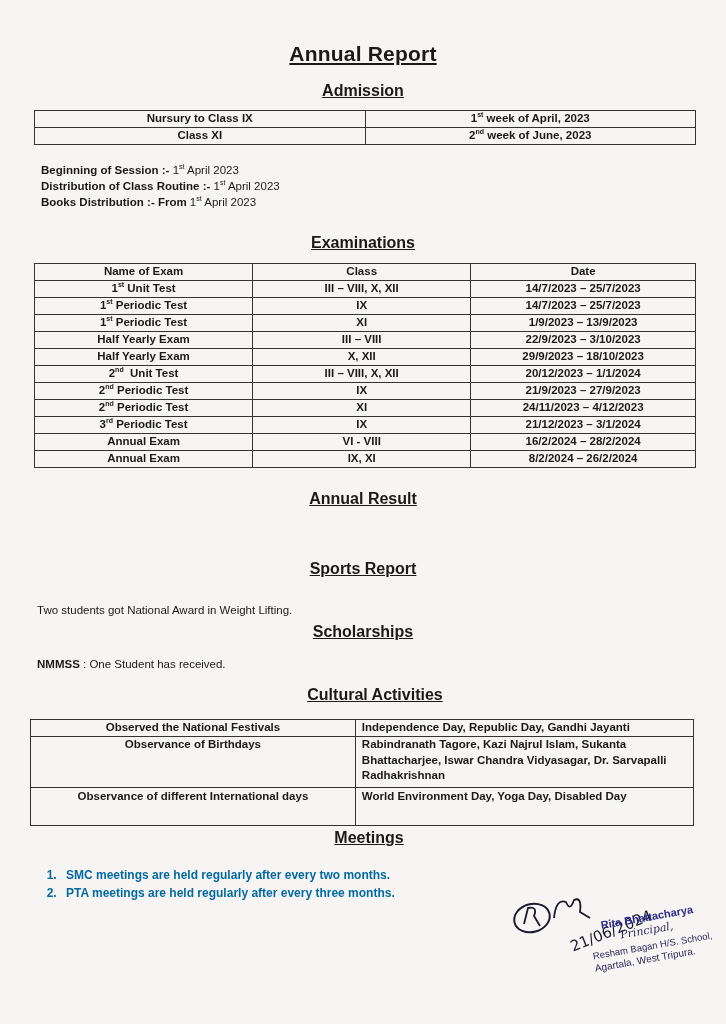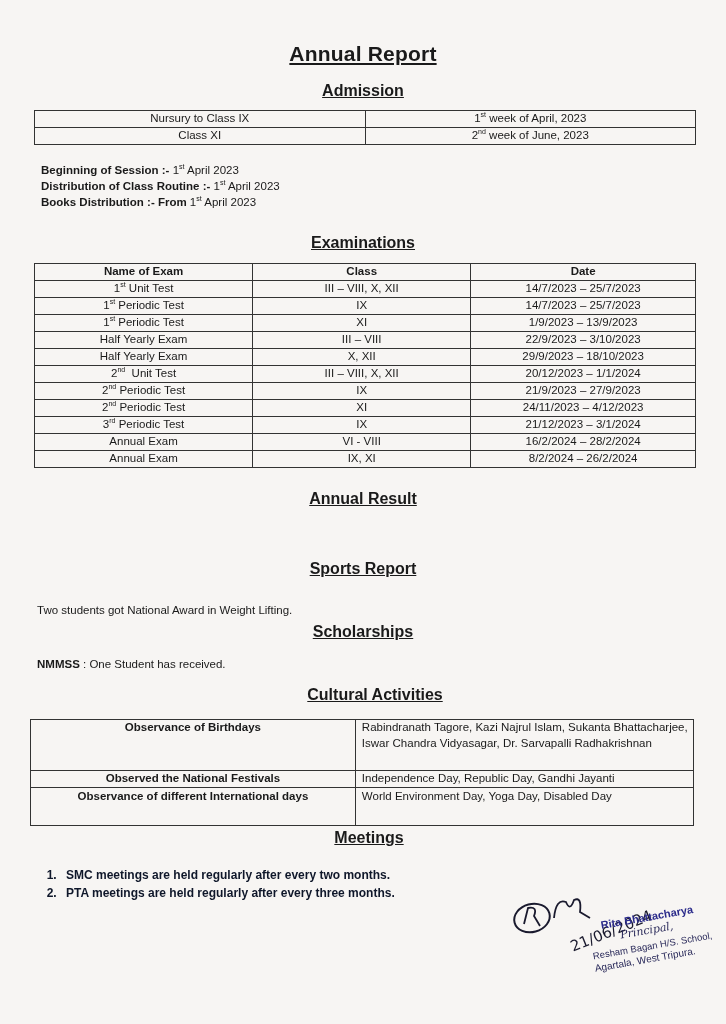--- a/index.html
+++ b/index.html
@@ -14,29 +14,29 @@
   .h1 {
     position: absolute; left: 0; width: 726px; text-align: center;
     font-size: 21px; font-weight: bold; text-decoration: underline;
     top: 42px; letter-spacing: 0.2px;
   }
   .h2 {
     position: absolute; left: 0; width: 726px; text-align: center;
     font-size: 16px; font-weight: bold; text-decoration: underline;
   }
   table { border-collapse: collapse; position: absolute; font-size: 11.5px; }
-  td, th { border: 1px solid #333; padding: 0 4px; text-align: center; font-weight: normal; line-height: 15.5px; height: 16px; }
+  td, th { border: 1px solid #333; padding: 0 4px; text-align: center; font-weight: bold; line-height: 15.5px; height: 16px; }
   th { font-weight: bold; }
   sup { font-size: 7px; line-height: 0; vertical-align: 5px; }
   .plain { position: absolute; font-size: 11.5px; line-height: 16px; }
   .plain b { font-weight: bold; }
   .cult td { vertical-align: top; }
   .cult td.left { font-weight: bold; text-align: center; }
   .cult td.right { text-align: left; padding-left: 6px; }
-  ol.meet { position: absolute; left: 40px; top: 866px; margin: 0; padding-left: 20px; font-size: 12px; font-weight: bold; line-height: 18px; color: #0f172a; }
+  ol.meet { position: absolute; left: 40px; top: 866px; margin: 0; padding-left: 20px; font-size: 12px; font-weight: bold; line-height: 18px; color: #0369a1; }
   ol.meet li { padding-left: 6px; }
   .stamp { position: absolute; left: 510px; top: 878px; width: 210px; height: 120px; }
   .sig { position: absolute; font-family: "DejaVu Sans", sans-serif; color: #1a1a2e; }
   .stamp-name { position: absolute; left: 90px; top: 33px; font-size: 11px; font-weight: bold; color: #2a2a8a; transform: rotate(-10deg); white-space: nowrap; }
   .stamp-line { position: absolute; font-size: 9.5px; color: #2a2a5a; white-space: nowrap; transform: rotate(-10deg); }
   .stamp-title { left: 110px; top: 46px; font-family: "DejaVu Serif", serif; font-style: italic; font-size: 11px; }
   .stamp-school { left: 82px; top: 62px; }
   .stamp-city { left: 84px; top: 76px; font-size: 10px; }
 </style>
 </head>
@@ -139,26 +139,26 @@
   <div class="h2" style="top:560px;">Sports Report</div>
   <div class="plain" style="left:37px; top:594px;margin-top:8px;">Two students got National Award in Weight Lifting.</div>
 
   <div class="h2" style="top:623px;">Scholarships</div>
   <div class="plain" style="left:37px; top:656px;"><b>NMMSS</b><span> : One Student has received.</span></div>
 
   <div class="h2" style="top:686px;margin-left:12px;">Cultural Activities</div>
   <table class="cult" style="left:30px; top:719px; width:664px;">
     <tbody>
         <tr>
+      <td class="left" style="width:49%;">Observed the National Festivals</td>
+      <td class="right">Independence Day, Republic Day,  Gandhi Jayanti</td>
+    </tr>
+    <tr>
       <td class="left" style="height:50px;">Observance of Birthdays</td>
       <td class="right">Rabindranath Tagore, Kazi Najrul Islam, Sukanta Bhattacharjee, Iswar Chandra Vidyasagar, Dr. Sarvapalli Radhakrishnan</td>
-    </tr>
-    <tr>
-      <td class="left" style="width:49%;">Observed the National Festivals</td>
-      <td class="right">Independence Day, Republic Day,  Gandhi Jayanti</td>
     </tr>
     <tr>
       <td class="left" style="height:36px; padding-top:1px;">Observance of different International days</td>
       <td class="right" style="padding-top:1px;">World Environment Day, Yoga Day, Disabled Day</td>
     </tr>
   </tbody>
     </table>
 
   <div class="h2" style="top:829px; left:6px;">Meetings</div>
   <ol class="meet">

